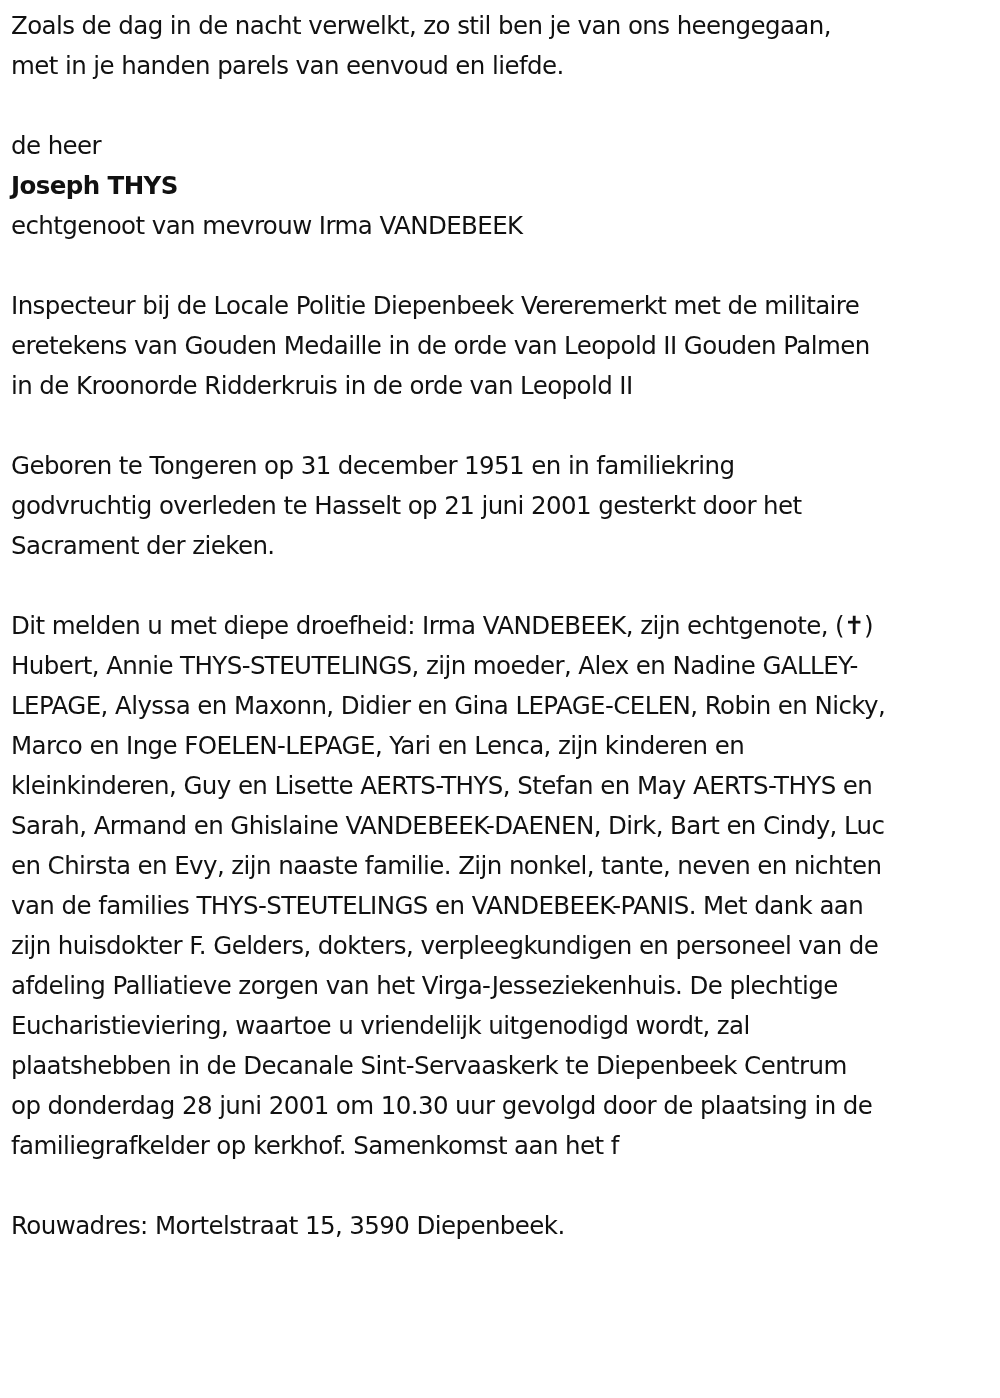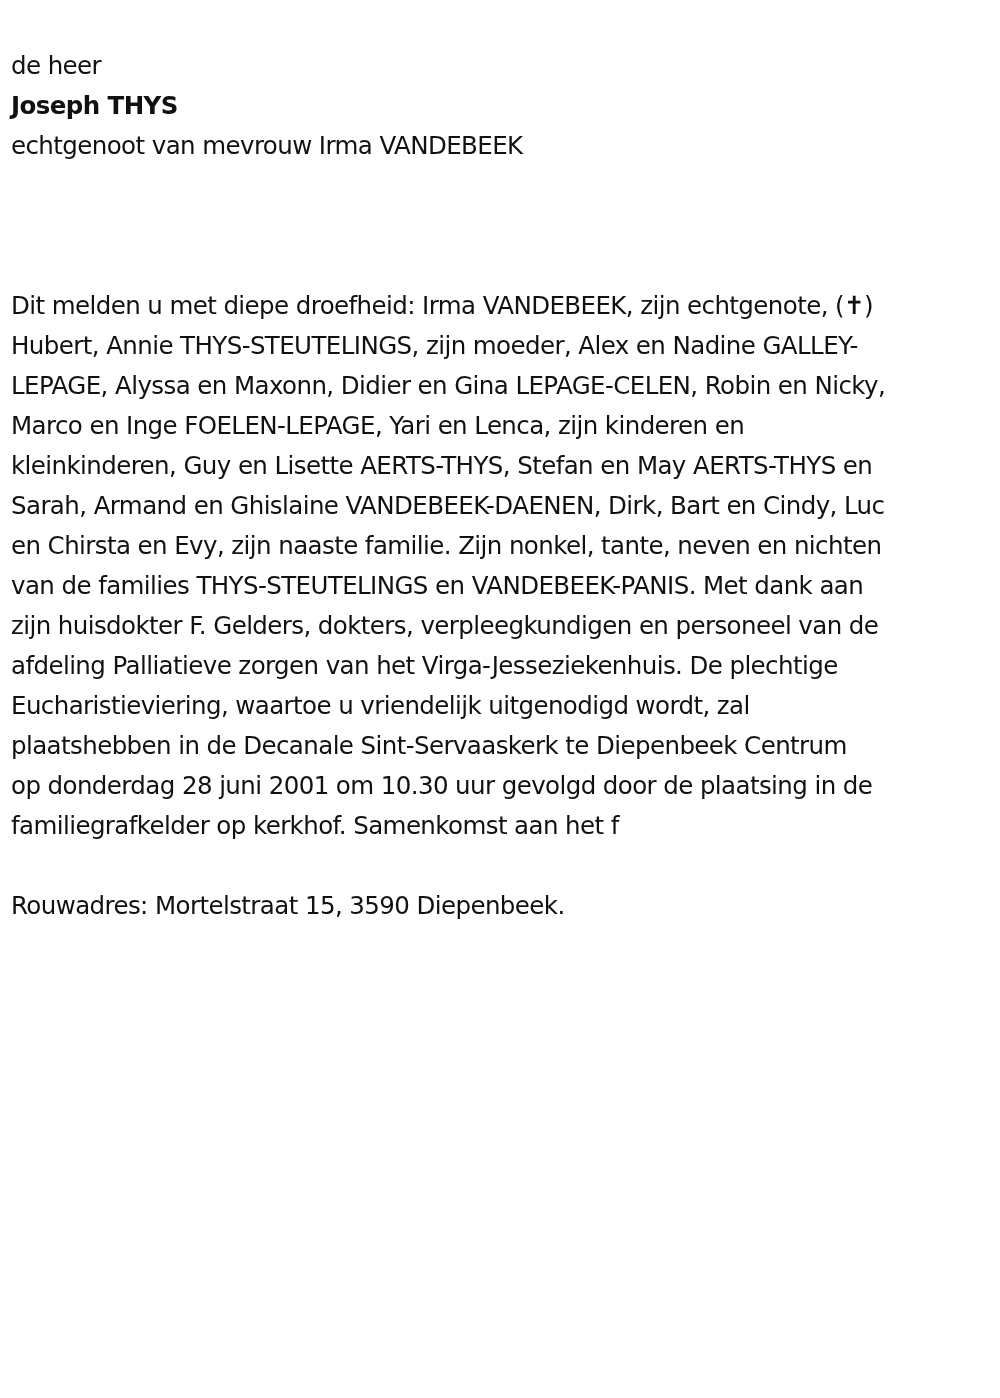--- a/index.html
+++ b/index.html
@@ -23,32 +23,46 @@
       transform-origin: left center;
     }
     .blank { height: 40px; }
     .bold { font-weight: bold; }
   </style>
 </head>
 <body>
 
 <div class="page">
 
+  <div>
+    <div class="line">Zoals de dag in de nacht verwelkt, zo stil ben je van ons heengegaan,</div>
+    <div class="line">met in je handen parels van eenvoud en liefde.</div>
+  </div>
 
   <div class="blank"></div>
 
   <div class="line">de heer</div>
   <div class="line bold">Joseph THYS</div>
   <div class="line">echtgenoot van mevrouw Irma VANDEBEEK</div>
 
   <div class="blank"></div>
 
+  <div>
+    <div class="line">Inspecteur bij de Locale Politie Diepenbeek Vereremerkt met de militaire</div>
+    <div class="line">eretekens van Gouden Medaille in de orde van Leopold II Gouden Palmen</div>
+    <div class="line">in de Kroonorde Ridderkruis in de orde van Leopold II</div>
+  </div>
 
   <div class="blank"></div>
 
+  <div>
+    <div class="line">Geboren te Tongeren op 31 december 1951 en in familiekring</div>
+    <div class="line">godvruchtig overleden te Hasselt op 21 juni 2001 gesterkt door het</div>
+    <div class="line">Sacrament der zieken.</div>
+  </div>
 
   <div class="blank"></div>
 
   <div>
     <div class="line">Dit melden u met diepe droefheid: Irma VANDEBEEK, zijn echtgenote, (✝)</div>
     <div class="line">Hubert, Annie THYS-STEUTELINGS, zijn moeder, Alex en Nadine GALLEY-</div>
     <div class="line">LEPAGE, Alyssa en Maxonn, Didier en Gina LEPAGE-CELEN, Robin en Nicky,</div>
     <div class="line">Marco en Inge FOELEN-LEPAGE, Yari en Lenca, zijn kinderen en</div>
     <div class="line">kleinkinderen, Guy en Lisette AERTS-THYS, Stefan en May AERTS-THYS en</div>
     <div class="line">Sarah, Armand en Ghislaine VANDEBEEK-DAENEN, Dirk, Bart en Cindy, Luc</div>

